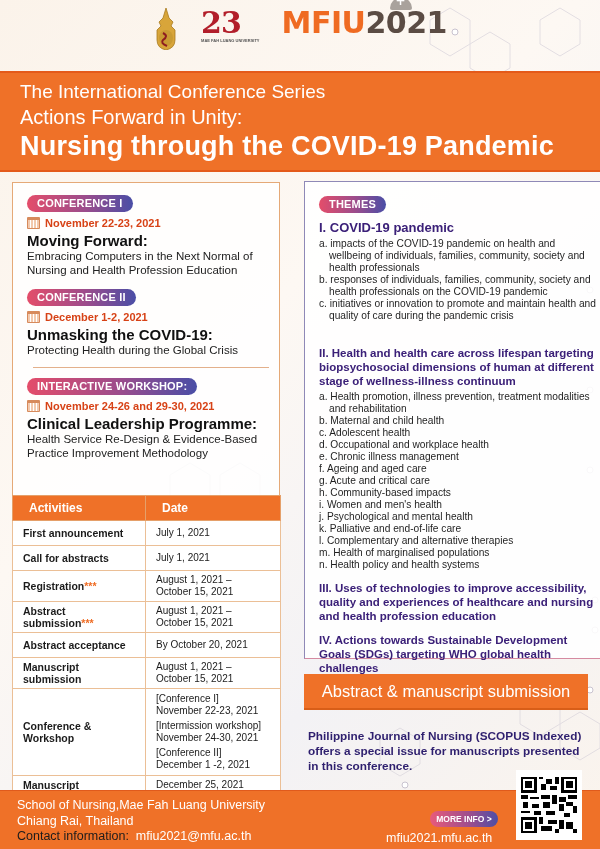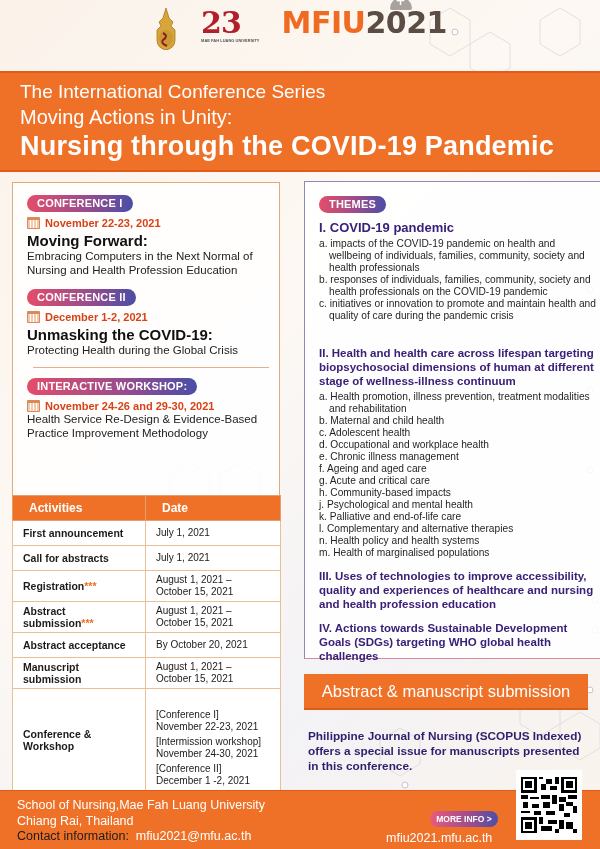--- a/index.html
+++ b/index.html
@@ -115,21 +115,21 @@
     <small>MAE FAH LUANG UNIVERSITY</small>
   </div>
   <div class="mfiu">
     <span class="nursecap"></span>
     <span class="m">MFIU</span><span class="y">2021</span>
   </div>
 </div>
 
 <div class="title-band">
   <div class="t1">The International Conference Series</div>
-  <div class="t2">Moving Actions in Unity:</div>
+  <div class="t2">Actions Forward in Unity:</div>
   <div class="t3">Nursing through the COVID-19 Pandemic</div>
 </div>
 
 <div class="conf-box">
   <div class="conf-block">
     <span class="pill">CONFERENCE I</span>
     <div class="conf-date">
       <span class="cal-icon"></span>
       <span>November 22-23, 2021</span>
     </div>
@@ -145,20 +145,21 @@
     <div class="conf-title">Unmasking the COVID-19:</div>
     <div class="conf-sub">Protecting Health during the Global Crisis</div>
   </div>
   <div class="divider"></div>
   <div class="conf-block">
     <span class="pill">INTERACTIVE WORKSHOP:</span>
     <div class="conf-date">
       <span class="cal-icon"></span>
       <span>November 24-26 and 29-30, 2021</span>
     </div>
+    <div class="conf-title">Clinical Leadership Programme:</div>
     <div class="conf-sub">Health Service Re-Design &amp; Evidence-Based Practice Improvement Methodology</div>
   </div>
   <span class="tee"></span>
 </div>
 
 <table class="sched">
   <thead>
     <tr>
       <th>Activities</th>
       <th>Date</th>
@@ -184,21 +185,21 @@
     <tr class="h24">
       <td class="act"><span>Abstract acceptance</span></td>
       <td class="dt"><span>By October 20, 2021</span></td>
     </tr>
     <tr class="h26">
       <td class="act"><span>Manuscript submission</span></td>
       <td class="dt"><span class="sub-p">August 1, 2021 –</span><span>October 15, 2021</span></td>
     </tr>
     <tr>
       <td class="act"><span>Conference &amp; Workshop</span></td>
-      <td class="dt" style="padding-top:20px;padding-bottom:4px">
+      <td class="dt" style="padding-top:4px;padding-bottom:4px">
         <span style="display:block">[Conference I]</span>
         <span style="display:block">November 22-23, 2021</span>
         <span style="display:block;margin-top:3px">[Intermission workshop]</span>
         <span style="display:block">November 24-30, 2021</span>
         <span style="display:block;margin-top:3px">[Conference II]</span>
         <span style="display:block">December 1 -2, 2021</span>
       </td>
     </tr>
     <tr class="h26">
       <td class="act"><span>Manuscript acceptance</span></td>
@@ -218,25 +219,26 @@
   <div class="theme-h" style="margin-top:24px">II. Health and health care across lifespan targeting biopsychosocial dimensions of human at different stage of wellness-illness continuum</div>
   <ul class="theme-list">
     <li>a. Health promotion, illness prevention, treatment modalities and rehabilitation</li>
     <li>b. Maternal and child health</li>
     <li>c. Adolescent health</li>
     <li>d. Occupational and workplace health</li>
     <li>e. Chronic illness management</li>
     <li>f. Ageing and aged care</li>
     <li>g. Acute and critical care</li>
     <li>h. Community-based impacts</li>
+    <li>i. Women and men's health</li>
     <li>j. Psychological and mental health</li>
     <li>k. Palliative and end-of-life care</li>
     <li>l. Complementary and alternative therapies</li>
+    <li>m. Health of marginalised populations</li>
     <li>n. Health policy and health systems</li>
-    <li>m. Health of marginalised populations</li>
   </ul>
   <div class="theme-h" style="margin-top:10px">III. Uses of technologies to improve accessibility, quality and experiences of healthcare and nursing and health profession education</div>
   <div class="theme-h" style="margin-top:10px">IV. Actions towards Sustainable Development Goals (SDGs) targeting WHO global health challenges</div>
 </div>
 
 <div class="abs-band">
   <span>Abstract &amp; manuscript submission</span>
 </div>
 <div class="abs-text">Philippine Journal of Nursing (SCOPUS Indexed) offers a special issue for manuscripts presented in this conference.</div>
 

